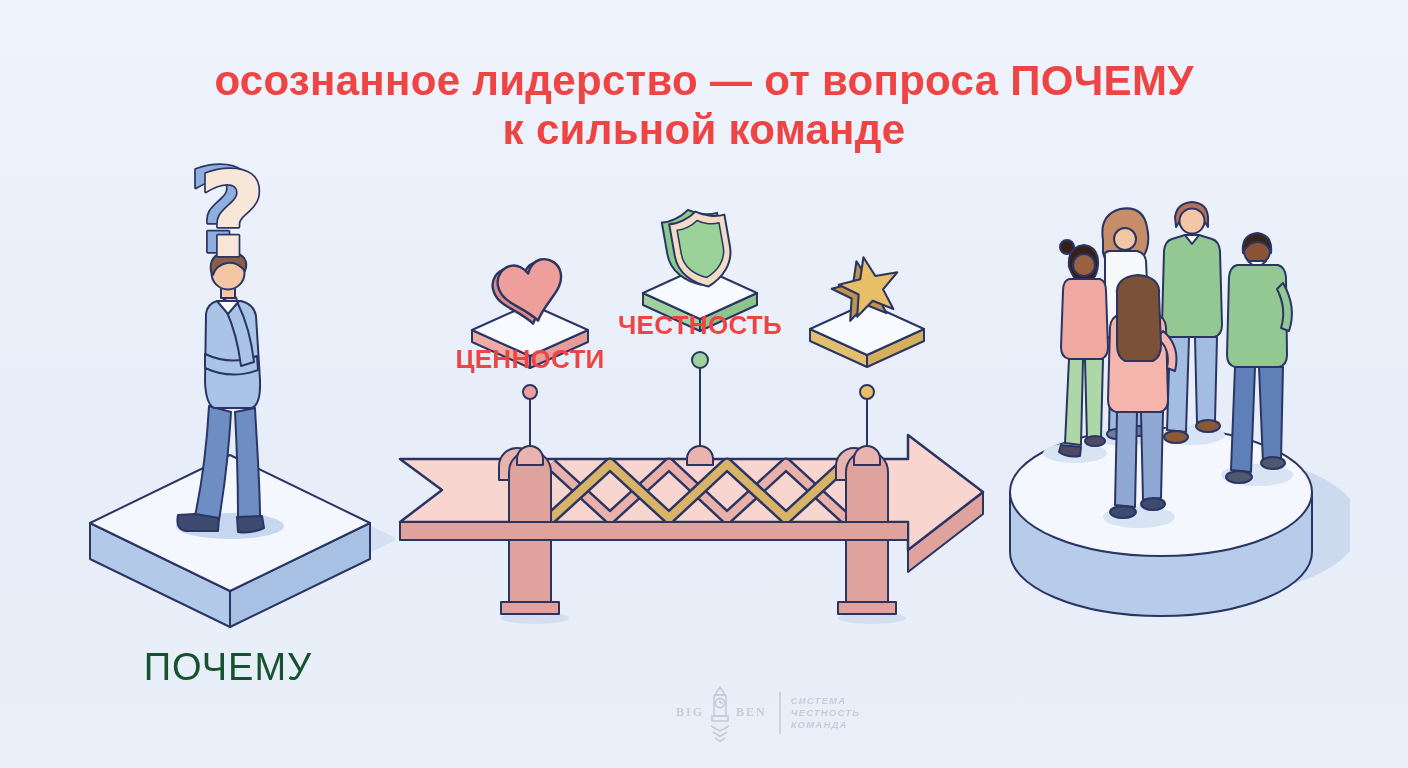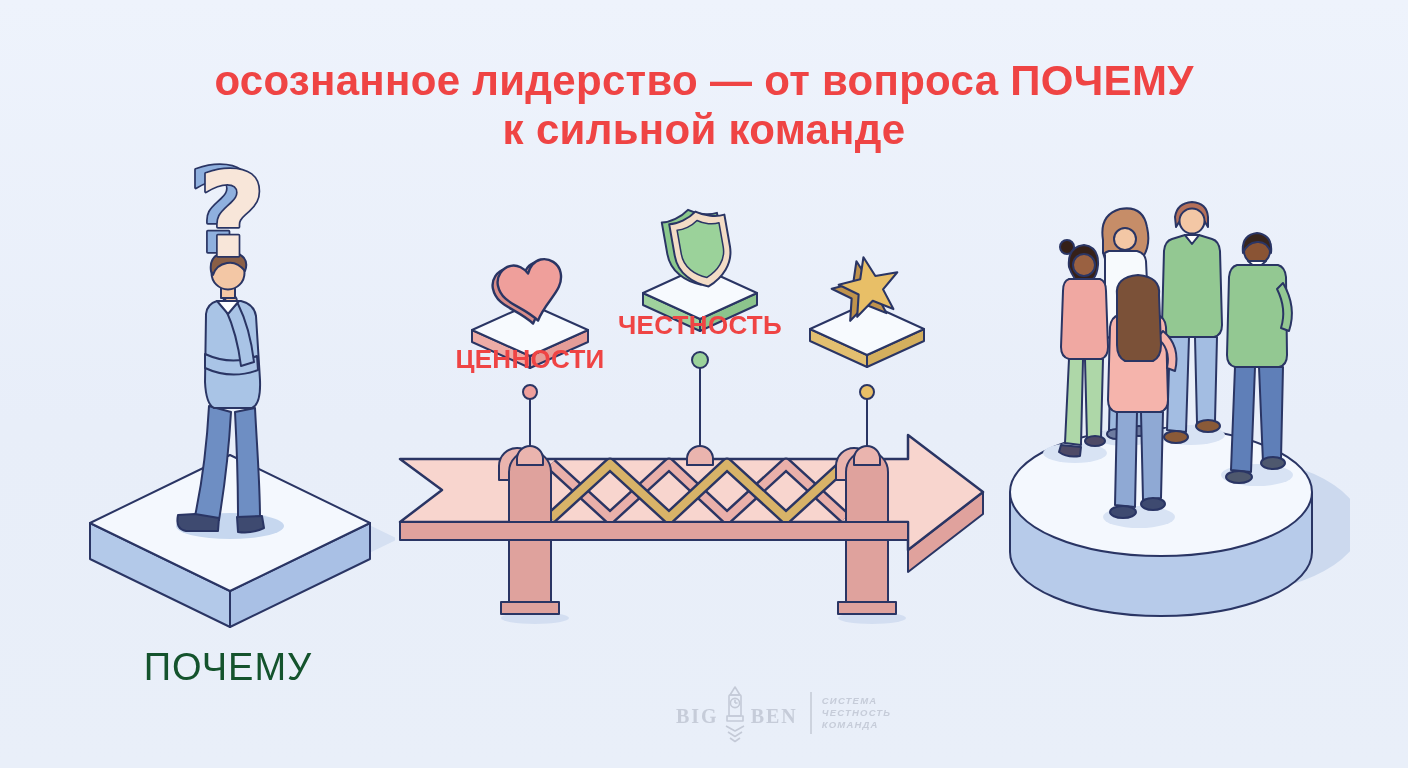--- a/index.html
+++ b/index.html
@@ -6,21 +6,21 @@
   body{width:1408px;height:768px;overflow:hidden;
        background:linear-gradient(180deg,#eef3fc 0%,#e8eef9 55%,#e9eff9 100%);
        font-family:"Liberation Sans",sans-serif;}
   .canvas{position:relative;width:1408px;height:768px;}
   .abs{position:absolute;}
   .title{left:0;right:0;top:56px;text-align:center;
          font-weight:700;font-size:42px;line-height:1.17;color:#ef4444;letter-spacing:.3px;}
   .pin-label{font-weight:700;font-size:26px;color:#ef4444;text-align:center;width:240px;letter-spacing:.3px;}
   .stage-label{font-weight:400;font-size:38px;color:#14532d;text-align:center;width:300px;letter-spacing:1px;}
   .logo{left:676px;top:686px;display:flex;align-items:flex-start;color:#c6ccd9;}
-  .brand{font-family:"Liberation Serif",serif;font-weight:700;font-size:20px;
+  .brand{font-family:"Liberation Serif",serif;font-weight:700;font-size:12px;
          letter-spacing:2px;line-height:1;margin-top:20px;}
   .logo-divider{width:2px;height:42px;background:#cdd3de;margin:6px 10px 0 12px;}
   .tagline{font-size:9.5px;font-weight:700;letter-spacing:1.2px;line-height:1.25;margin-top:9px;font-style:italic;}
   svg{display:block;}
 </style>
 </head>
 <body>
 
 <div class="canvas">
 

